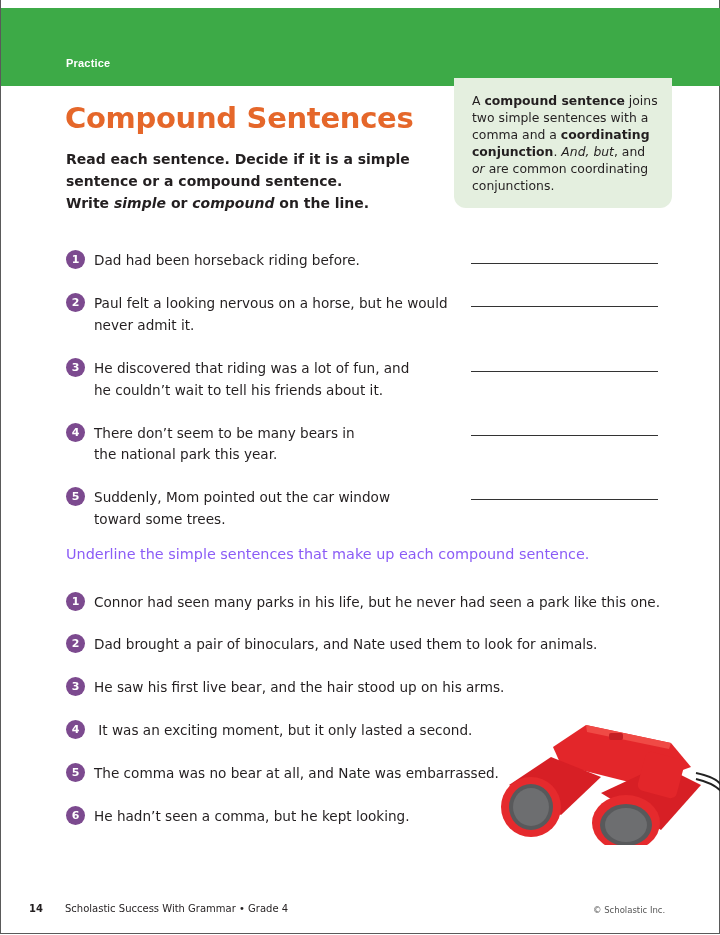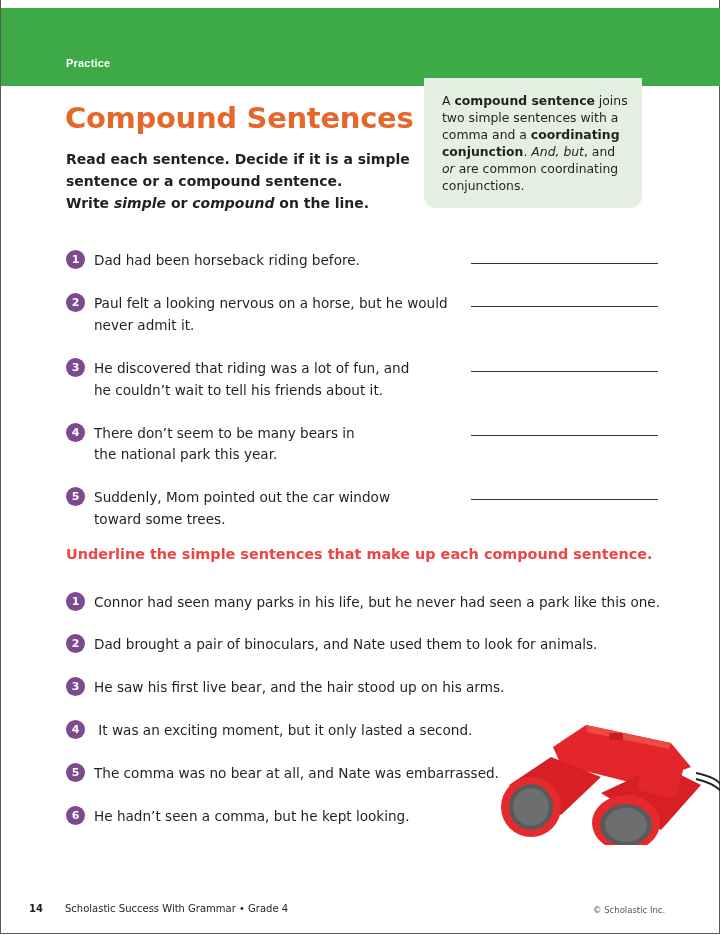--- a/index.html
+++ b/index.html
@@ -23,37 +23,37 @@
     .title {
       position: absolute; left: 64px; top: 101px; font-size: 29px; font-weight: bold;
       color: #e5672a; font-family: "DejaVu Sans", sans-serif; letter-spacing: -0.3px;
     }
     .instructions {
       position: absolute; left: 65px; top: 148px; width: 360px;
       font-size: 14px; font-weight: bold; line-height: 22px; color: #231f20;
     }
     .instructions i { font-style: italic; }
     .info-box {
-      position: absolute; left: 423px; top: 78px; width: 218px; height: 130px;
+      position: absolute; left: 453px; top: 78px; width: 218px; height: 130px;
       background: #e4efdf; border-radius: 0 0 12px 12px; box-sizing: border-box;
       padding: 15px 12px 12px 18px; font-size: 12.4px; line-height: 16.9px; color: #231f20;
     }
     .info-box b { font-weight: bold; }
     .num {
       position: absolute; left: 65px; width: 19px; height: 19px; border-radius: 50%;
       background: #7c4a8f; color: #ffffff; font-size: 11px; font-weight: bold;
       text-align: center; line-height: 19px;
     }
     .q-text { position: absolute; left: 93px; font-size: 13.6px; line-height: 22.5px; color: #231f20; }
     .answer-line {
       position: absolute; left: 470px; width: 187px; height: 0;
       border-top: 1.5px solid #333333;
     }
     .section2 {
-      position: absolute; left: 65px; top: 546px; font-size: 14.4px; font-weight: bold; color: #ef4444;
+      position: absolute; left: 65px; top: 546px; font-size: 14.4px; font-weight: normal; color: #8b5cf6;
     }
     .binoculars { position: absolute; left: 490px; top: 715px; width: 230px; height: 130px; }
     .footer-page { position: absolute; left: 28px; top: 903px; font-size: 10px; font-weight: bold; color: #231f20; }
     .footer-title { position: absolute; left: 64px; top: 903px; font-size: 10px; color: #231f20; }
     .footer-copy { position: absolute; left: 592px; top: 905px; font-size: 8.5px; color: #555555; }
   </style>
 </head>
 <body>
 
 <div class="page">

